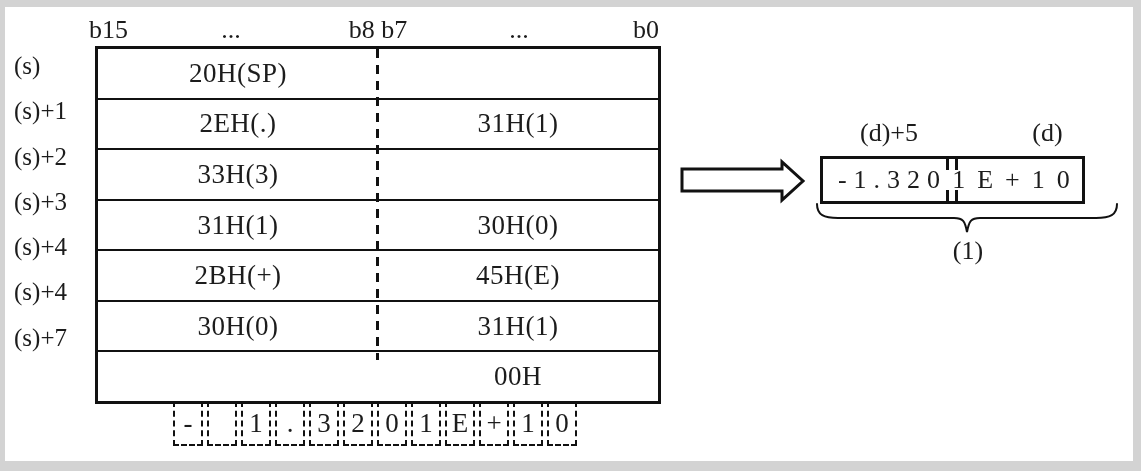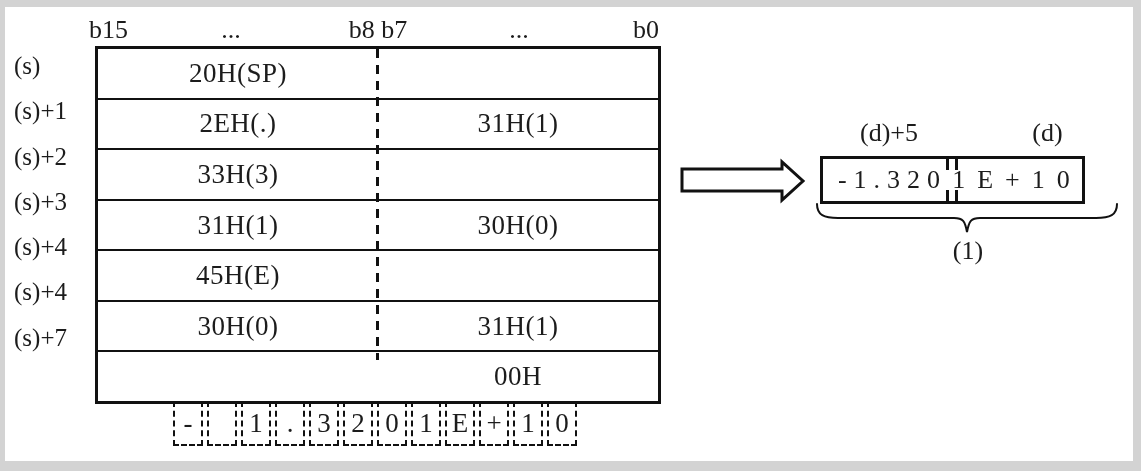--- a/index.html
+++ b/index.html
@@ -109,20 +109,21 @@
       <div class="cell">31H(1)</div>
     </div>
     <div class="regrow">
       <div class="cell">33H(3)</div>
     </div>
     <div class="regrow">
       <div class="cell">31H(1)</div>
       <div class="cell">30H(0)</div>
     </div>
     <div class="regrow">
+      <div class="cell">2BH(+)</div>
       <div class="cell">45H(E)</div>
     </div>
     <div class="regrow">
       <div class="cell">30H(0)</div>
       <div class="cell">31H(1)</div>
     </div>
     <div class="regrow">
       <div class="cell"></div>
       <div class="cell">00H</div>
     </div>

